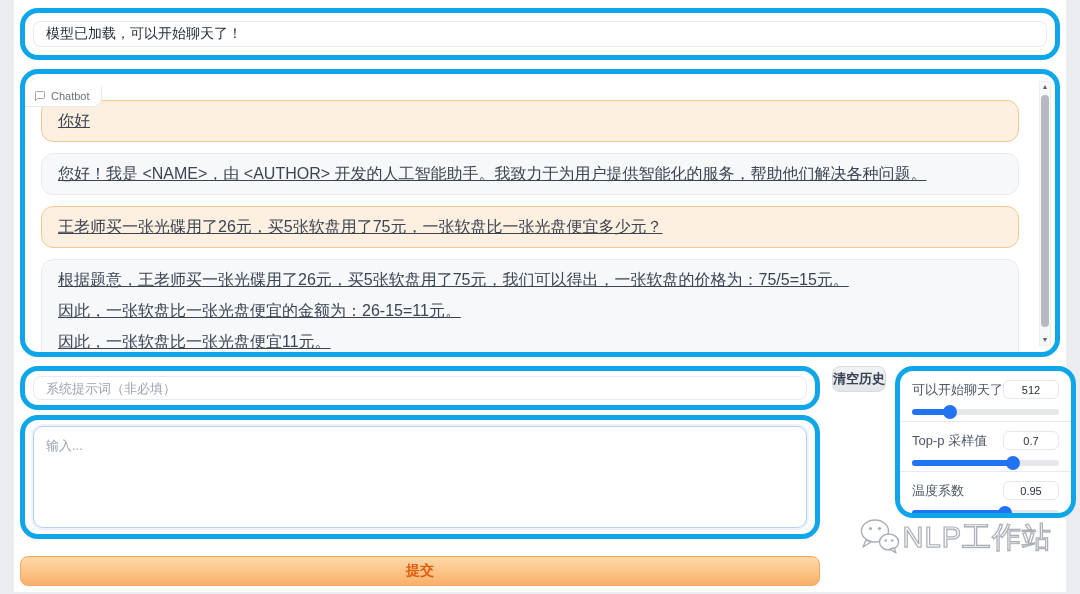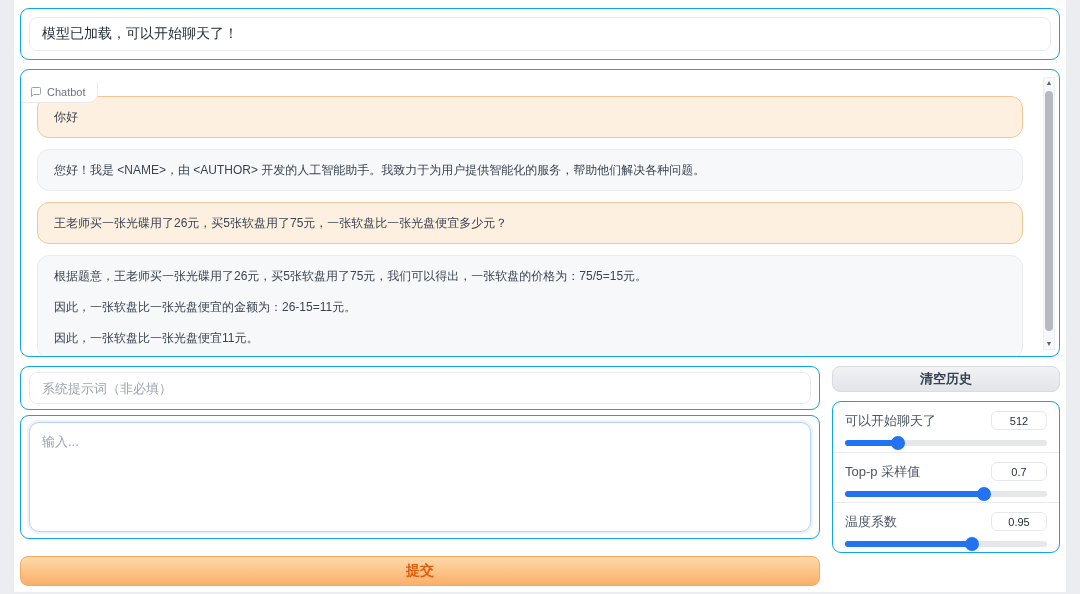--- a/index.html
+++ b/index.html
@@ -12,22 +12,22 @@
   .app {
     position:relative;
     margin:0 14px; width:1052px; height:592px;
     background:#ffffff;
     padding:8px 6px 6px;
     display:flex; flex-direction:column; gap:9px;
   }
   
   .block {
     background:#ffffff;
-    border:1px solid #0ea5e9;
-    border-radius:9px;
+    border:5px solid #0ea5e9;
+    border-radius:18px;
   }
   
   .block-top { height:52px; padding:8px; flex:none; }
   .status-input {
     width:100%; height:100%;
     border:1px solid #e8eaed; border-radius:8px;
     padding:0 12px; font-size:14px; color:#1f2937;
     font-family:inherit; outline:none; background:#fff;
   }
   
@@ -40,22 +40,23 @@
     border-right:1px solid #e8eaed; border-bottom:1px solid #e8eaed;
     border-bottom-right-radius:9px; border-top-left-radius:9px;
     color:#6b7280; font-size:11px;
   }
   .chat-label svg { display:block; }
   .chat-list { padding:26px 36px 0 16px; }
   .msg {
     border-radius:12px;
     padding:12px 16px;
     margin-bottom:11px;
-    font-size:12px; line-height:16px; color:#3b4453;
+    font-size:16px; line-height:16px; color:#3b4453;
     border:1px solid transparent;
+    text-decoration:underline;
   }
   .msg.user { background:#fdf0e0; border-color:#f2c792; }
   .msg.bot  { background:#f7f8fa; border-color:#e9ebef; }
   .msg p { margin:0 0 15px 0; }
   .msg p:last-child { margin-bottom:0; }
   
   .chat-scrollbar {
     position:absolute; top:7px; right:4px; bottom:6px; width:12px;
     background:#f7f8f9; border:1px solid #eceef0; z-index:2;
   }
@@ -65,21 +66,21 @@
     background:#f7f8f9; cursor:pointer;
   }
   .sb-up { top:0; } .sb-down { bottom:0; }
   .sb-thumb {
     position:absolute; left:1px; width:8px; top:13px; bottom:18px;
     background:#b6b9bf; border-radius:4px; cursor:pointer;
   }
   
   .bottom { flex:1; display:flex; gap:12px; min-height:0; }
   .left-col { flex:1; display:flex; flex-direction:column; gap:5px; min-width:0; }
-  .right-col { width:228px; flex:none; display:flex; flex-direction:column; gap:9px; position:relative; }
+  .right-col { width:228px; flex:none; display:flex; flex-direction:row; gap:9px; position:relative; }
   
   .block-sys { height:44px; padding:5px 8px; flex:none;text-decoration:underline; }
   .sys-input {
     width:100%; height:100%;
     border:1px solid #e8eaed; border-radius:8px;
     padding:0 12px; font-size:13px; color:#1f2937;
     font-family:inherit; outline:none;
   }
   .sys-input::placeholder { color:#9ca3af; }
   
@@ -234,16 +235,35 @@
           </div>
           <div class="slider">
             <div class="slider-track"></div>
             <div class="slider-fill" style="width: 63%;"></div>
             <div class="slider-thumb" style="left: 63%;"></div>
           </div>
         </div>
 
       </div>
 
+      <div class="watermark">
+        <span>
+          <svg width="44" height="40" viewBox="0 0 44 40">
+            <g fill="#ffffff" stroke="#a9aeb6" stroke-width="1.4">
+              <ellipse cx="17" cy="15" rx="13.5" ry="11"></ellipse>
+              <path d="M8 24 L5 31 L13 26 Z" stroke-linejoin="round"></path>
+              <ellipse cx="31" cy="26" rx="9.5" ry="8"></ellipse>
+              <path d="M36 32 L38 37 L32 33 Z" stroke-linejoin="round"></path>
+            </g>
+            <g fill="#a9aeb6">
+              <circle cx="12.5" cy="12.5" r="1.6"></circle>
+              <circle cx="21.5" cy="12.5" r="1.6"></circle>
+              <circle cx="27.8" cy="24.5" r="1.3"></circle>
+              <circle cx="34.2" cy="24.5" r="1.3"></circle>
+            </g>
+          </svg>
+        </span>
+        <span class="watermark-text">NLP工作站</span>
+      </div>
     </div>
 
   </div>
 </div>
 
 </body></html>

